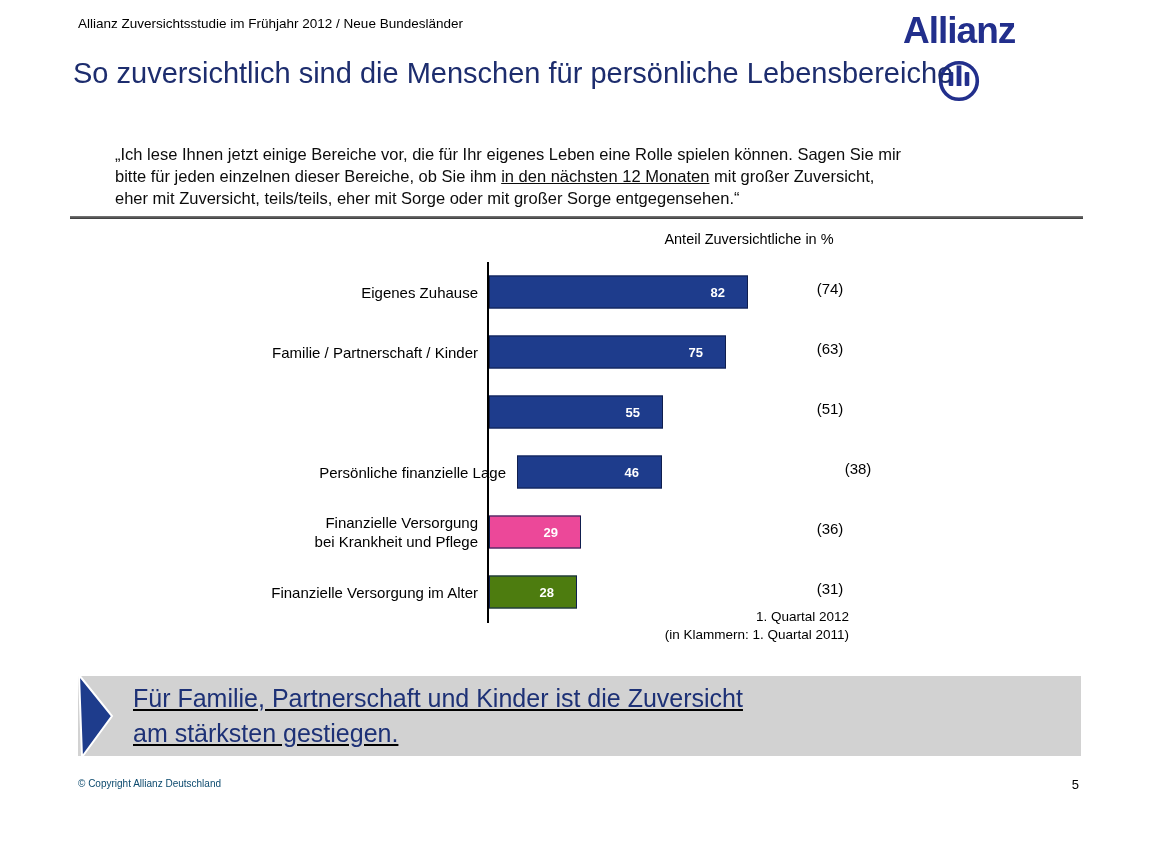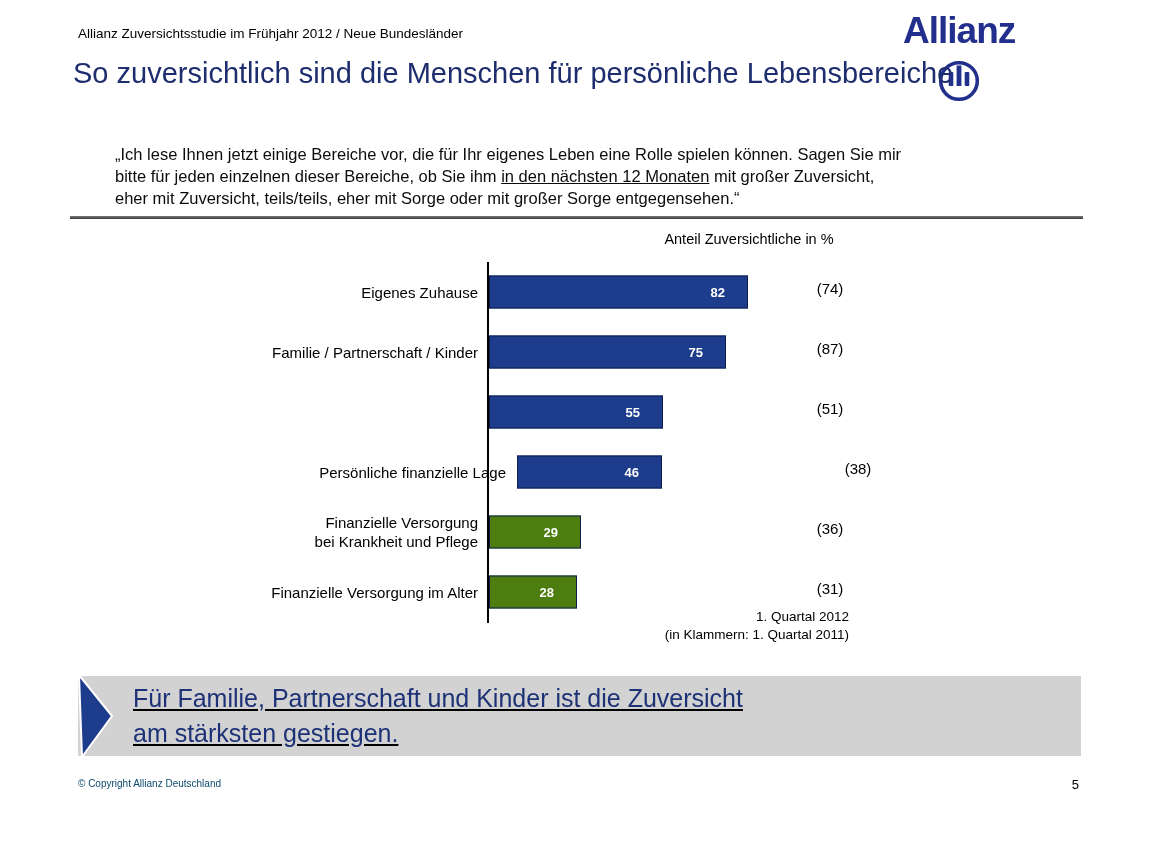--- a/index.html
+++ b/index.html
@@ -3,21 +3,21 @@
 <meta charset="utf-8">
 <style>
   * { margin:0; padding:0; box-sizing:border-box; }
   body { background:#e8e8e8; font-family:"Liberation Sans", sans-serif; }
   .slide {
     position:relative; width:1159px; height:853px; background:#ffffff;
     overflow:hidden; margin:0 auto;
   }
 
   
-  .meta { position:absolute; left:78px; top:26px; font-size:13.5px; color:#000; }
+  .meta { position:absolute; left:78px; top:16px; font-size:13.5px; color:#000; }
   .logo { position:absolute; left:903px; top:10px; display:flex; align-items:center; gap:7px;flex-direction:column; }
   .logo-text { font-size:37px; font-weight:bold; color:#222f8c; letter-spacing:-1px; }
   .page-title { position:absolute; left:73px; top:57px; font-size:29px; color:#1d2d6e; white-space:nowrap; }
 
   
   .quote { position:absolute; left:115px; top:143px; width:930px; font-size:16.5px; color:#0c0c0c; line-height:22px; }
   .quote .u { text-decoration:underline; }
 
   
   .divider { position:absolute; left:70px; top:216px; width:1013px; height:3px;
@@ -85,39 +85,39 @@
         <div class="cbar" style="width: 259px; background: rgb(30, 60, 140);">
           <span class="cval">82</span>
         </div>
         <div class="cparen">(74)</div>
       </div>
       <div class="crow" style="top: 60px;">
         <div class="clabel">Familie / Partnerschaft / Kinder</div>
         <div class="cbar" style="width: 237px; background: rgb(30, 60, 140);">
           <span class="cval">75</span>
         </div>
-        <div class="cparen">(87)</div>
+        <div class="cparen">(63)</div>
       </div>
       <div class="crow" style="top: 120px;">
         <div class="cbar" style="width: 174px; background: rgb(30, 60, 140);">
           <span class="cval">55</span>
         </div>
         <div class="cparen">(51)</div>
       </div>
       <div class="crow" style="top: 180px; margin-left: 28px;">
         <div class="clabel">Persönliche finanzielle Lage</div>
         <div class="cbar" style="width: 145px; background: rgb(30, 60, 140);">
           <span class="cval">46</span>
         </div>
         <div class="cparen">(38)</div>
       </div>
       <div class="crow" style="top: 240px;">
         <div class="clabel">Finanzielle Versorgung
 bei Krankheit und Pflege</div>
-        <div class="cbar" style="width: 92px; background: #4d7c0f;">
+        <div class="cbar" style="width: 92px; background: #ec4899;">
           <span class="cval">29</span>
         </div>
         <div class="cparen">(36)</div>
       </div>
       <div class="crow" style="top: 300px;">
         <div class="clabel">Finanzielle Versorgung im Alter</div>
         <div class="cbar" style="width: 88px; background: #4d7c0f;">
           <span class="cval">28</span>
         </div>
         <div class="cparen">(31)</div>

